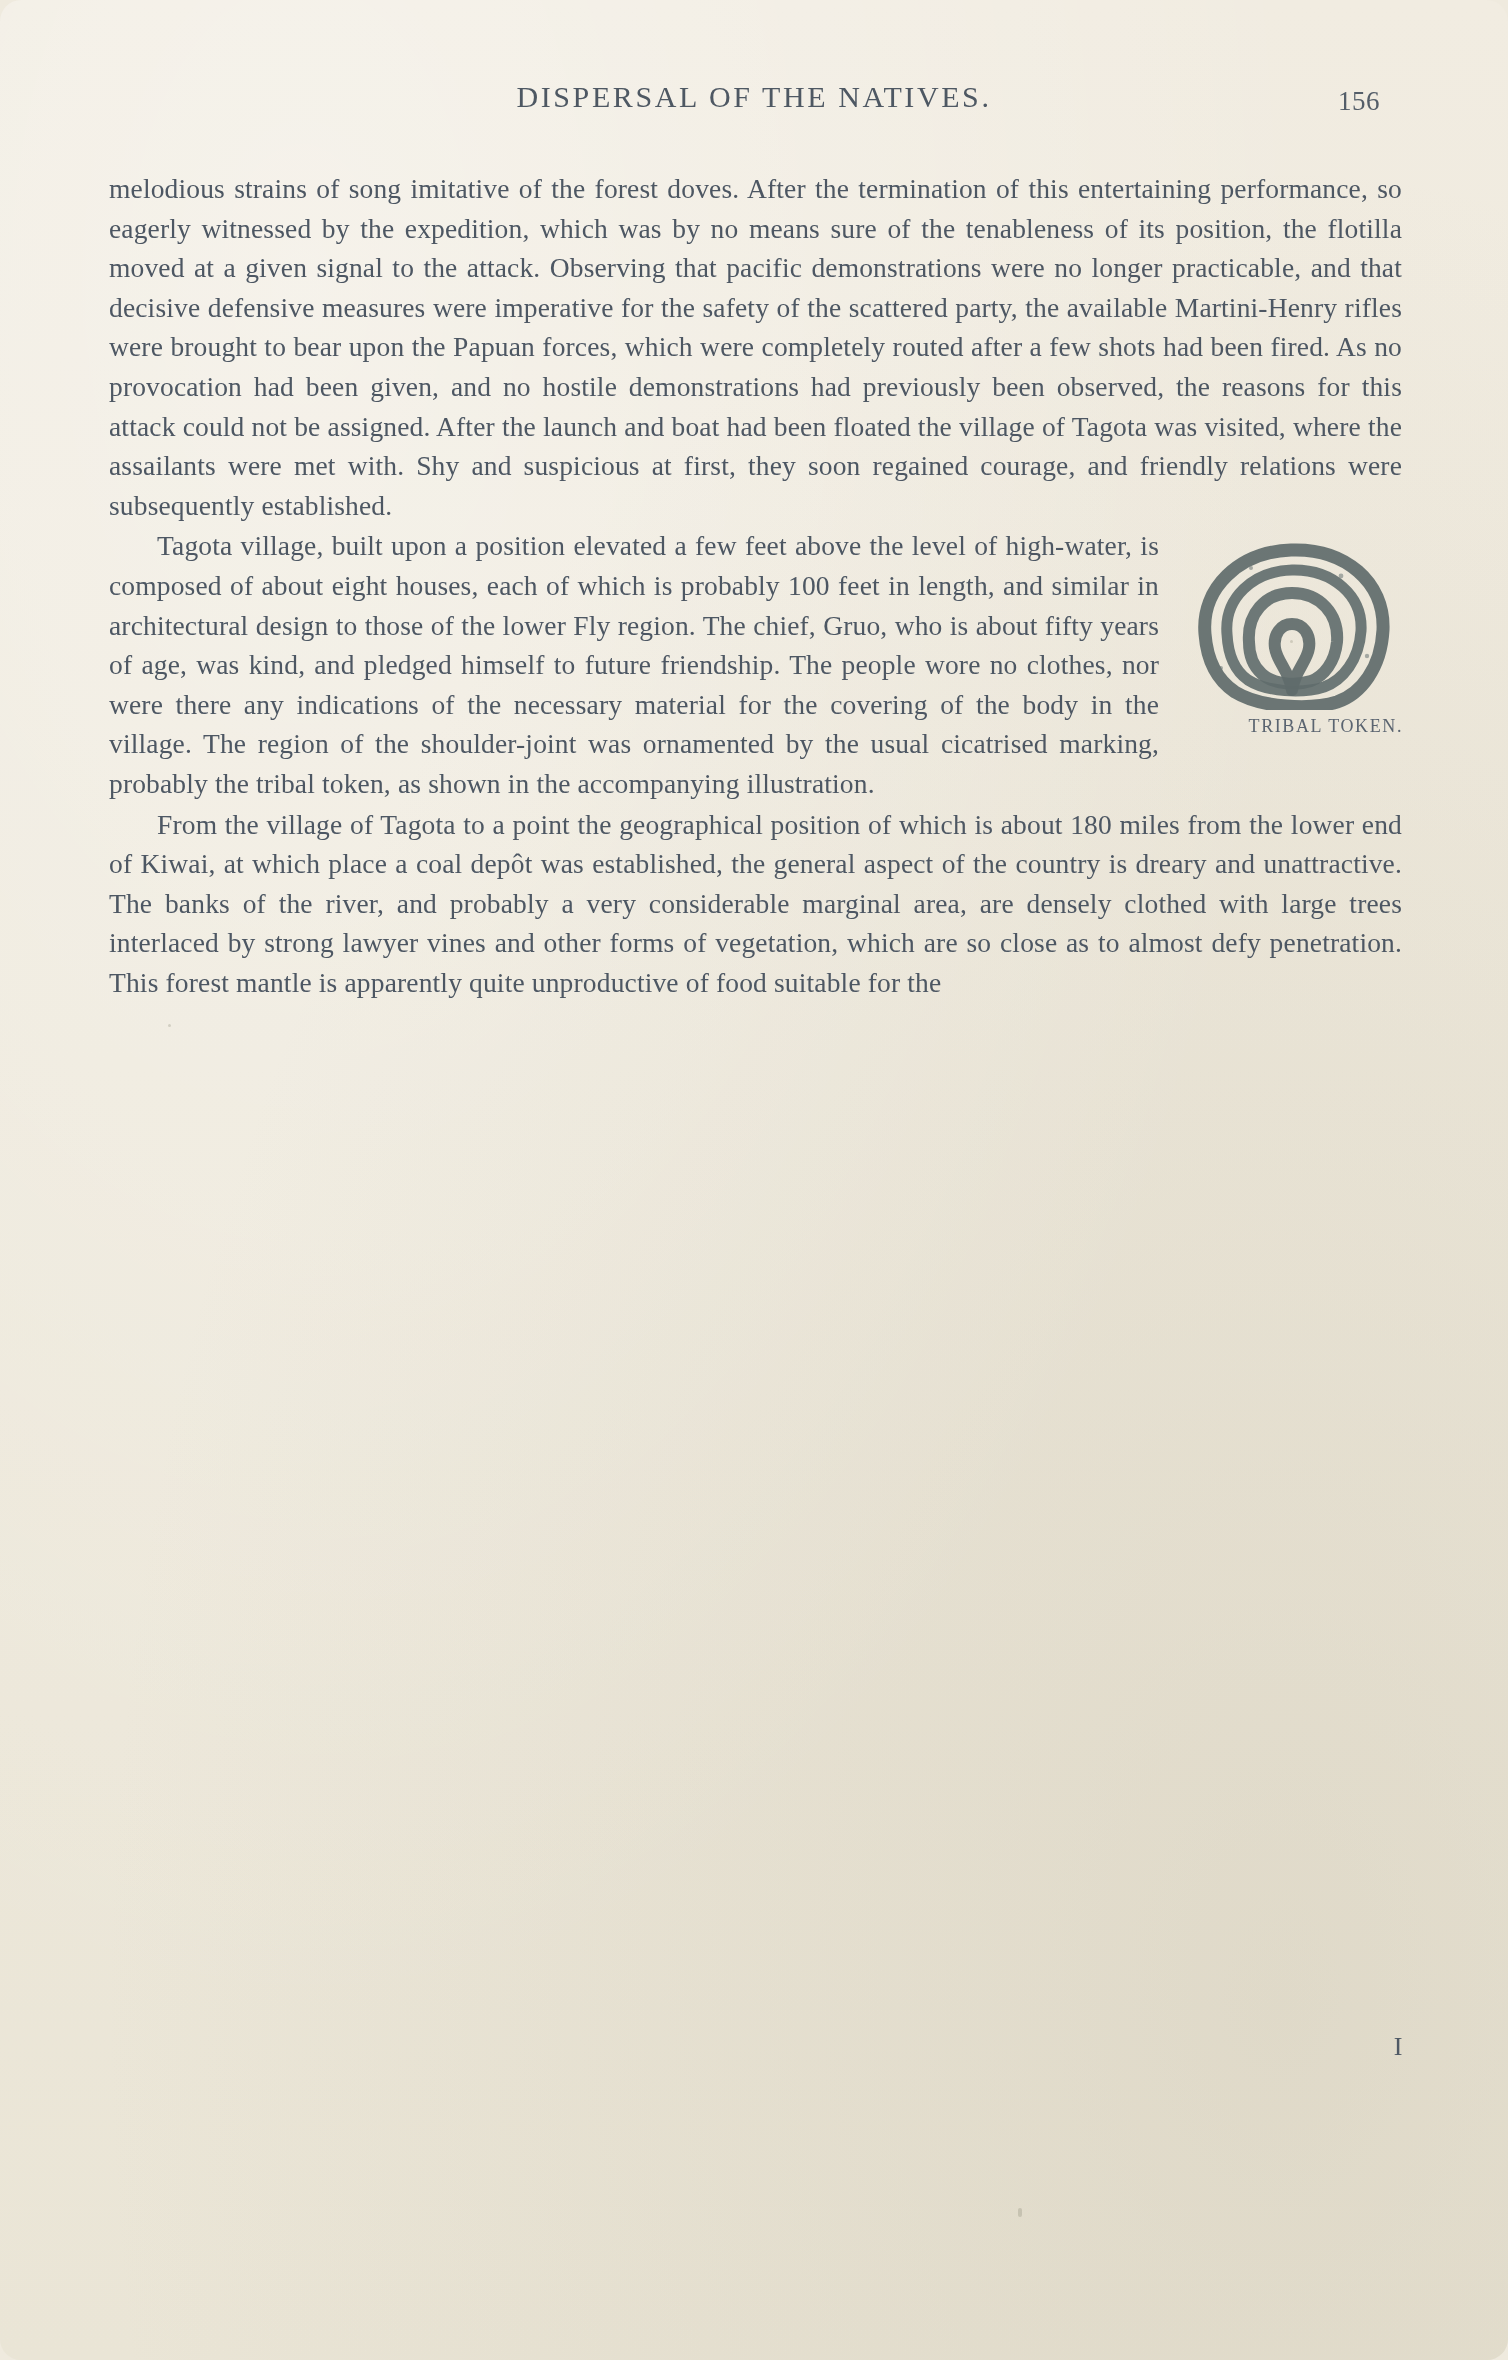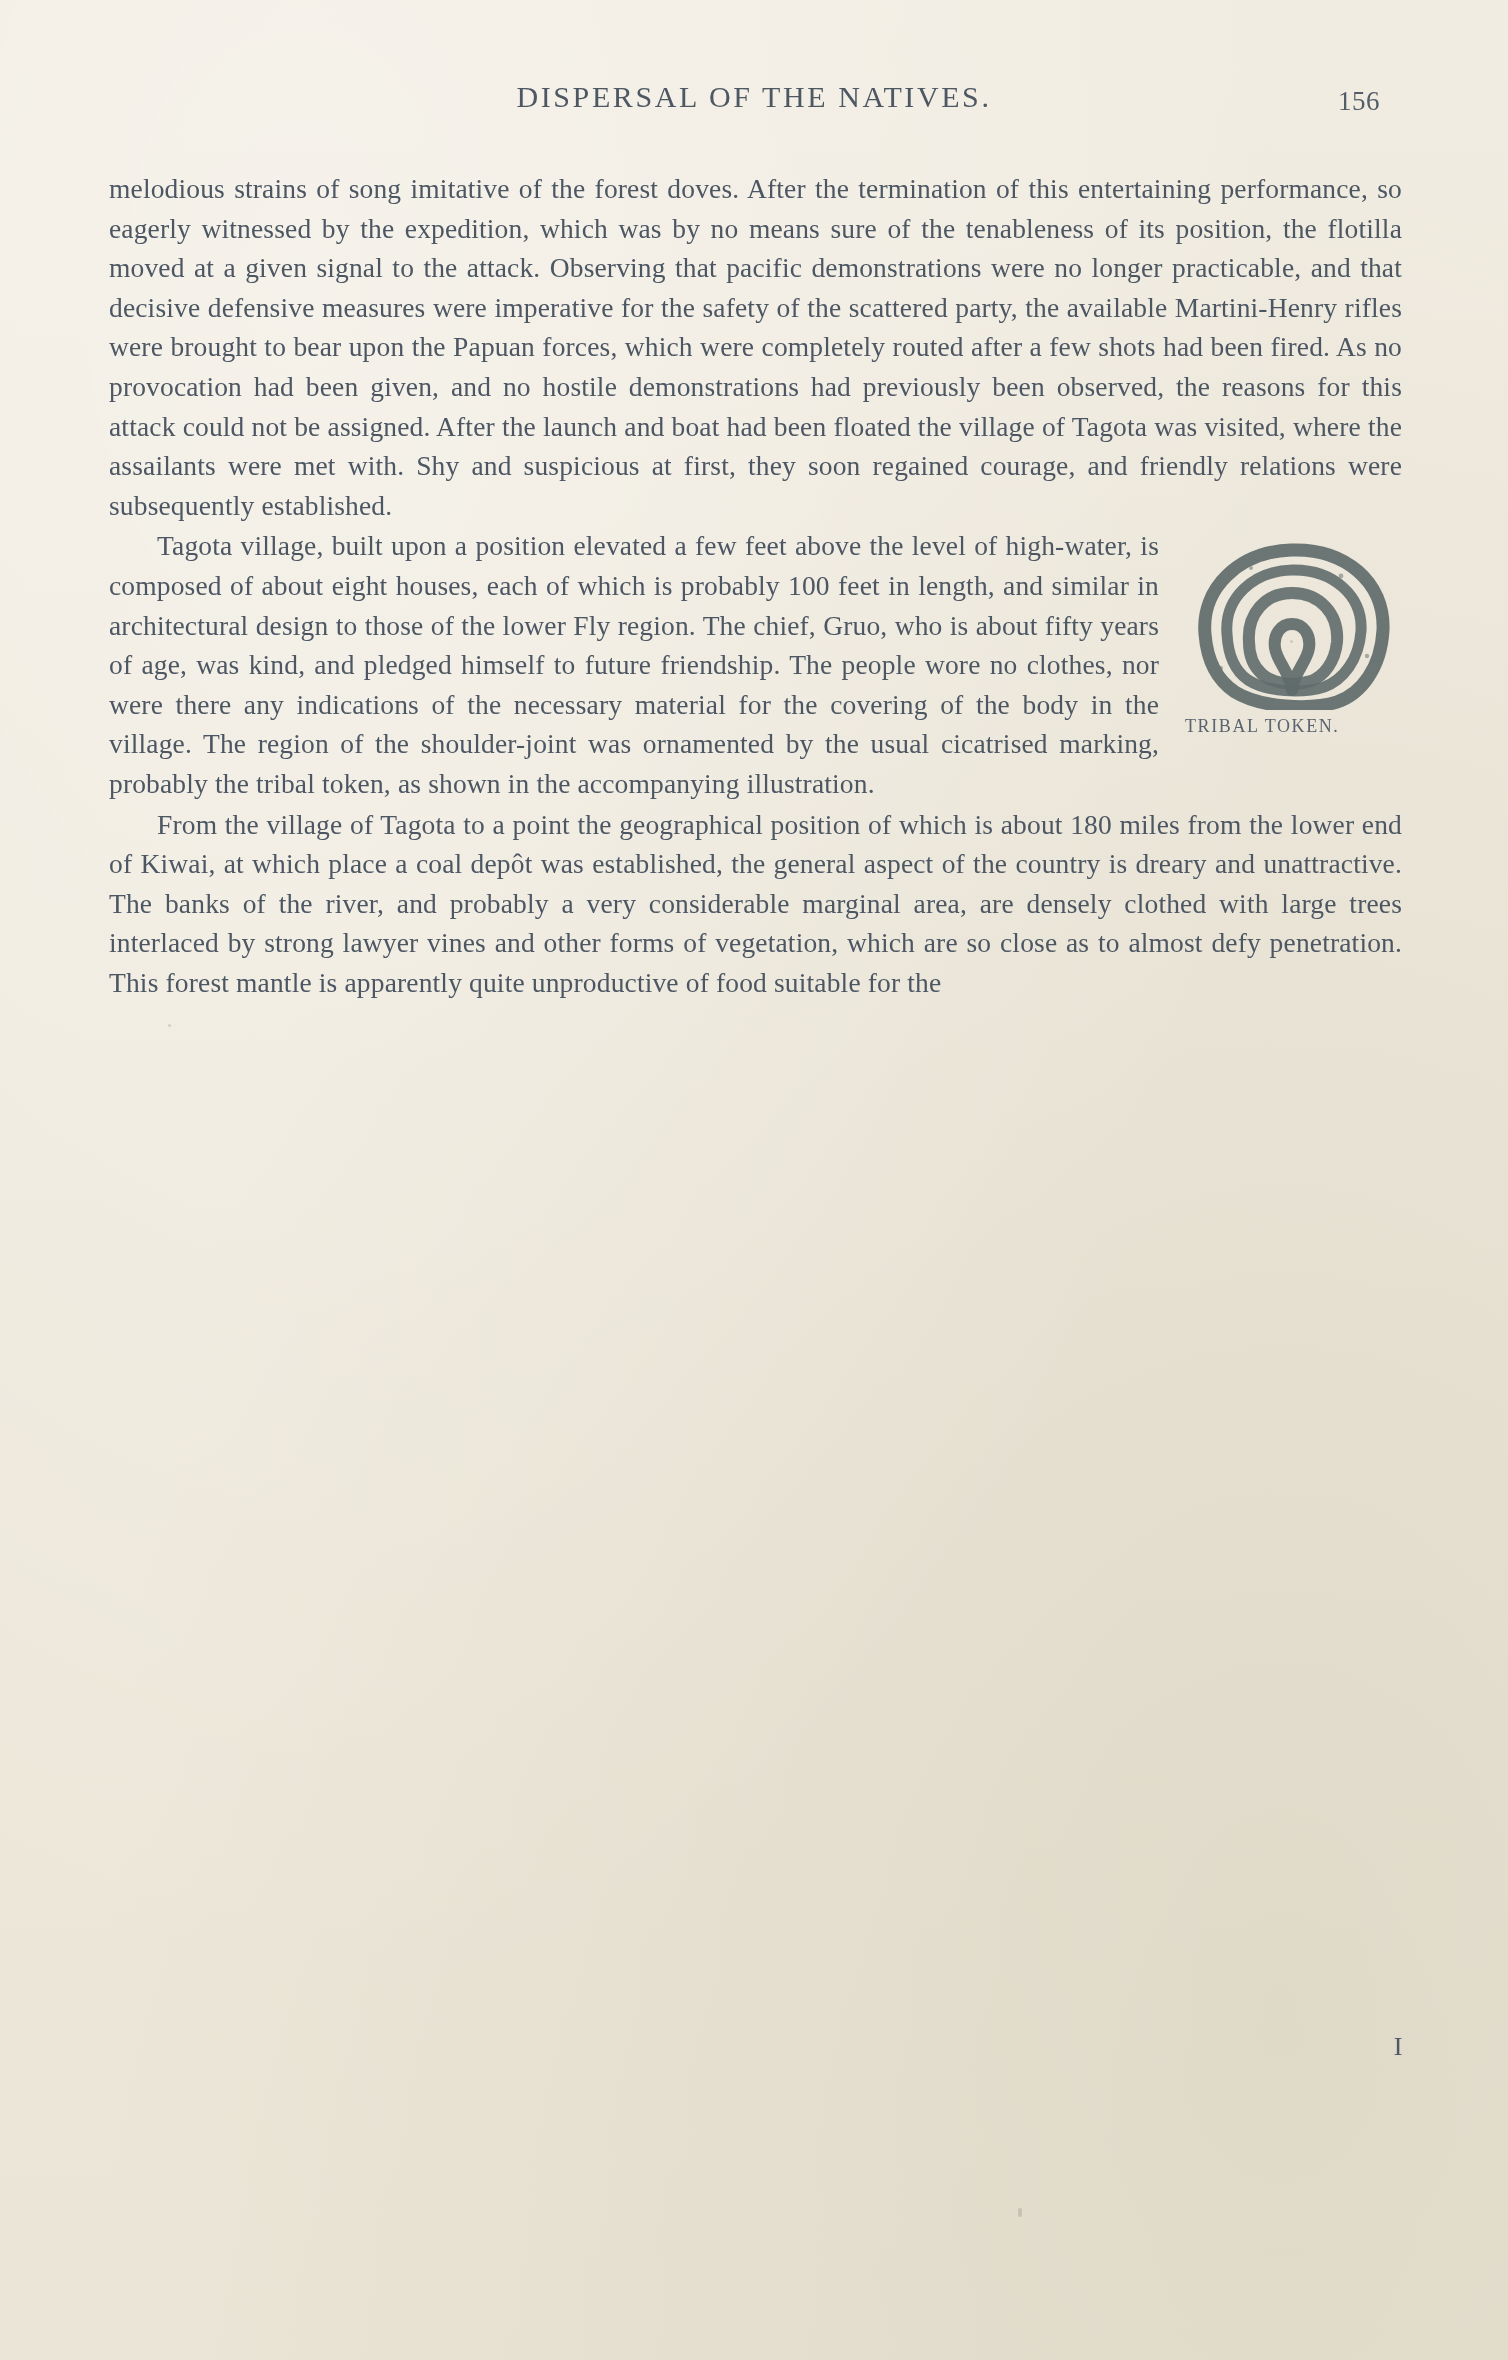--- a/index.html
+++ b/index.html
@@ -16,20 +16,21 @@
   }
   .page {
     position: relative;
     width: 1508px;
     height: 2360px;
     box-sizing: border-box;
     background:
       radial-gradient(ellipse at 20% 12%, rgba(255,255,255,0.35), rgba(255,255,255,0) 60%),
       radial-gradient(ellipse at 85% 85%, rgba(196,188,166,0.30), rgba(196,188,166,0) 65%),
       linear-gradient(180deg, #f1ece1 0%, #eee9dc 45%, #eae5d6 100%);
+    border-radius: 21px;
   }
   .header {
     position: absolute;
     left: 110px;
     right: 110px;
     top: 80px;
     height: 40px;
   }
   .running-head {
     text-align: center;
@@ -62,21 +63,21 @@
     color: #4d5763;
     letter-spacing: 0.15px;
   }
   p.indent {
     text-indent: 48px;
   }
   .fig-wrap {
     float: right;
     width: 218px;
     margin: 12px 0 6px 26px;
-    text-align: left;
+    text-align: right;
   }
   .token-svg {
     display: block;
     margin: 0 auto;
   }
   .fig-caption {
     margin-top: 6px;
     font-size: 18px;
     letter-spacing: 1.6px;
     color: #5a6470;

